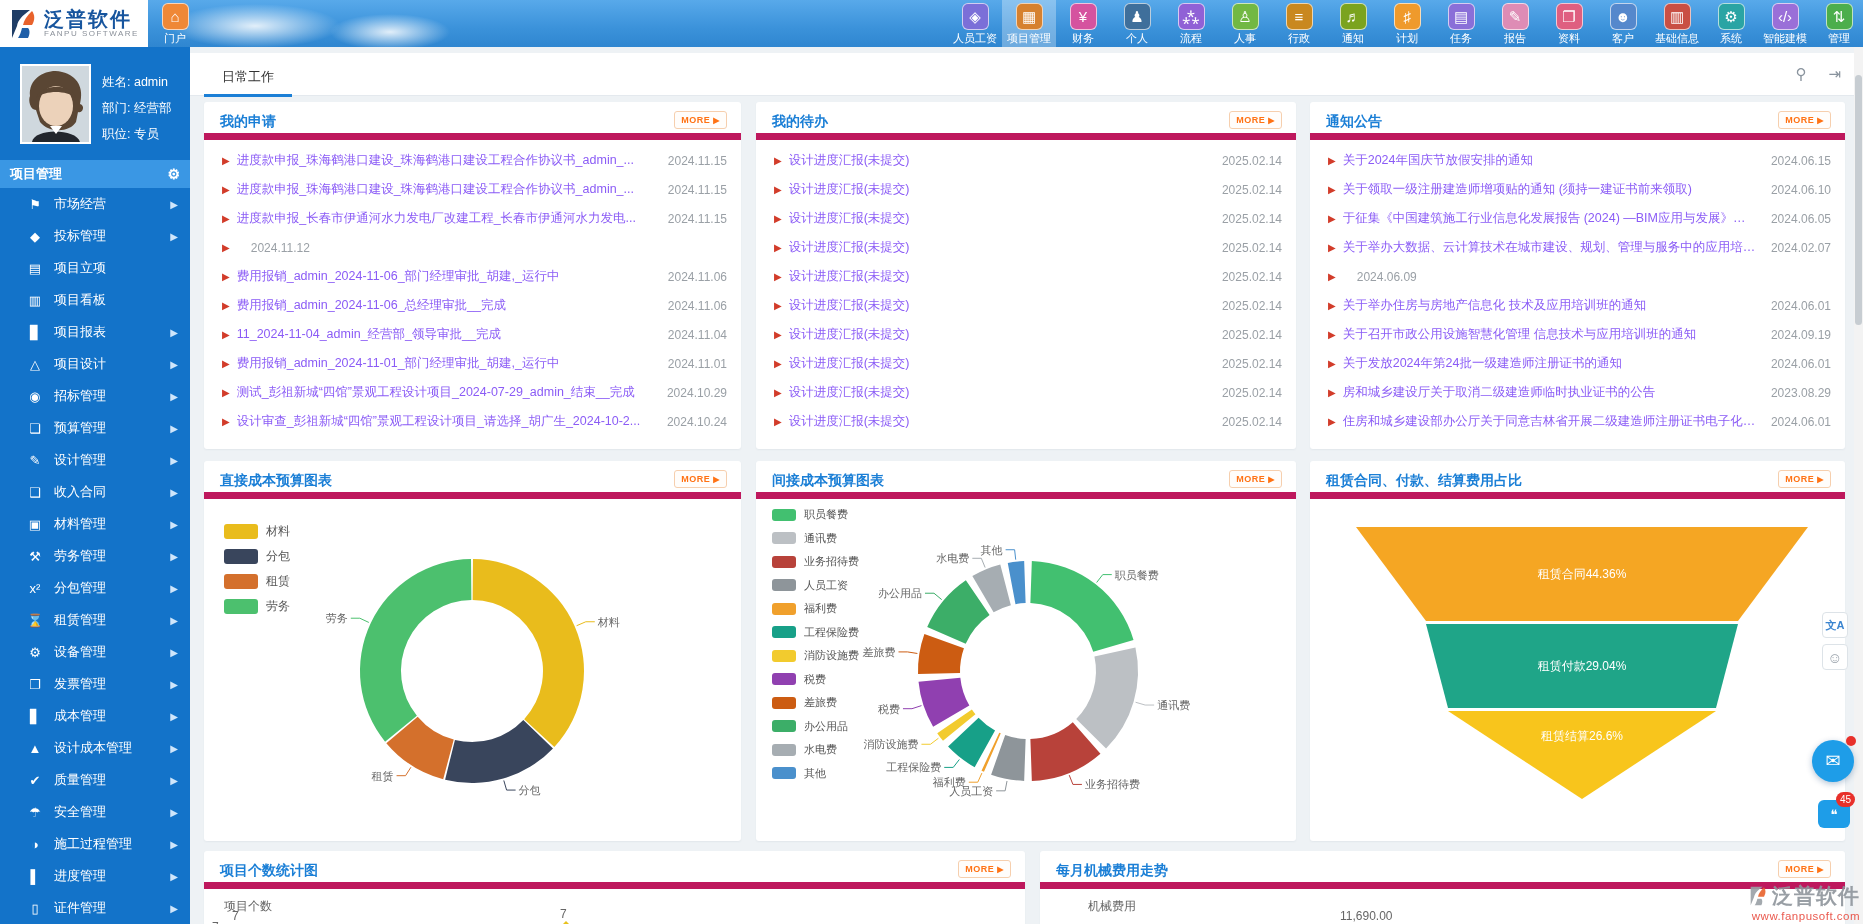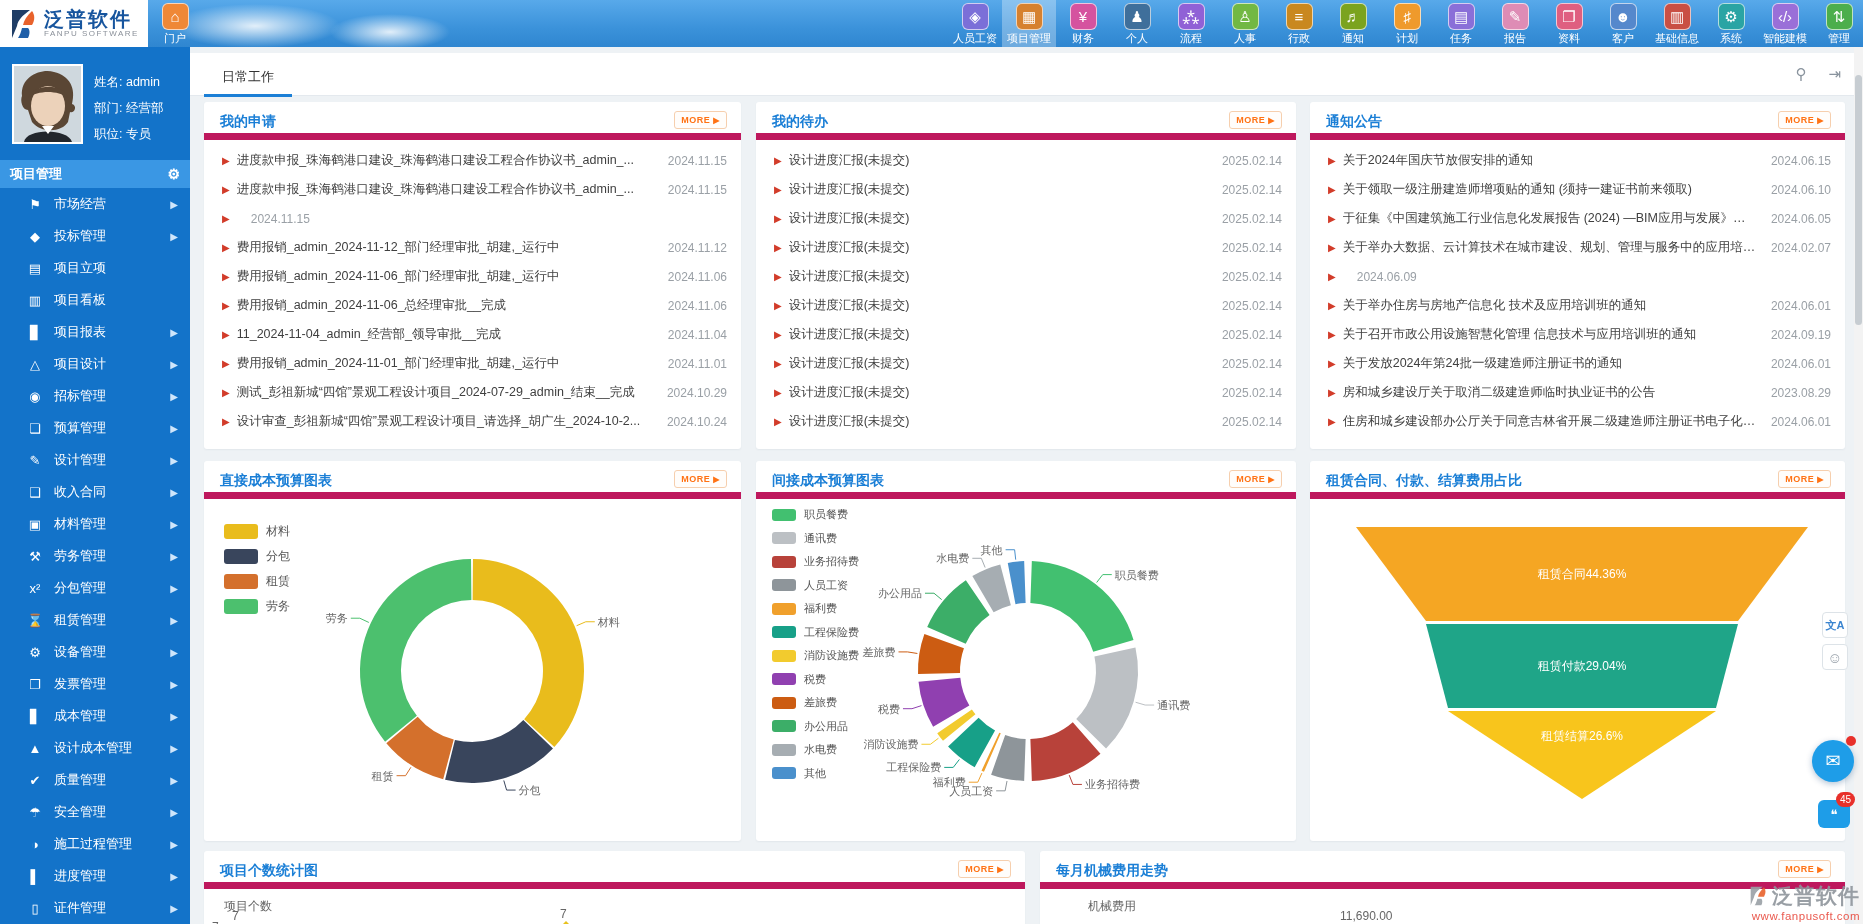--- a/index.html
+++ b/index.html
@@ -17,21 +17,21 @@
   .nav { position:absolute; left:148px; top:0; right:0; height:47px; display:flex; align-items:flex-start; }
   .nav-item { width:54px; flex:0 0 auto; height:47px; display:flex; flex-direction:column; align-items:center; padding-top:3px; cursor:pointer; }
   .nav-item.first { margin-right:746px; }
   .nav-item.active { background:rgba(255,255,255,.30); }
   .nav-tile { width:27px; height:27px; border-radius:6px; display:flex; align-items:center; justify-content:center;
     color:#fff; font-size:15px; line-height:1; border:1px solid rgba(255,255,255,.65); }
   .nav-label { font-size:11px; color:#ffffff; margin-top:1px; white-space:nowrap; }
 
   
   .sidebar { position:absolute; left:0; top:47px; width:190px; height:877px; background:#1373c9; overflow:hidden; }
-  .usercard { position:relative; height:113px; }
+  .usercard { position:relative; height:113px;margin-left:8px; }
   .avatar { position:absolute; left:12px; top:17px; width:71px; height:80px; border:2px solid #ffffff; background:#d8c6b2; overflow:hidden; }
   .user-lines { position:absolute; left:94px; top:22px; color:#ffffff; font-size:12.5px; line-height:26px; }
   .side-section { height:28px; background:#3a97e4; color:#fff; display:flex; align-items:center; padding:0 10px; font-size:13px; font-weight:bold; }
   .side-section .gear { margin-left:auto; font-size:14px; cursor:pointer; }
   .side-menu { list-style:none; }
   .side-item { height:32px; display:flex; align-items:center; color:#ffffff; font-size:13px; padding:0 12px 0 24px; cursor:pointer; }
   .side-item .s-icon { width:22px; font-size:13px; text-align:center; margin-right:8px; flex:0 0 auto; }
   .side-item .chev { margin-left:auto; font-size:10px; color:#cfe6fb; }
 
   
@@ -44,21 +44,21 @@
   .panel { position:absolute; background:#ffffff; border-radius:3px; box-shadow:0 1px 2px rgba(40,60,90,.06); overflow:hidden; }
   .p-head { position:relative; height:38px; border-bottom:7px solid #be185d; }
   .p-title { position:absolute; left:16px; top:11px; font-size:14px; font-weight:bold; color:#1b7fd6; }
   .more-btn { position:absolute; right:14px; top:9px; font-size:9px; font-weight:bold; color:#ff7214;
     border:1px solid #f6cfae; background:#fffdfb; border-radius:3px; padding:3px 6px; cursor:pointer; letter-spacing:.5px; }
   .more-btn .tri { font-size:8px; }
 
   .list { position:absolute; left:0; top:44px; right:0; }
   .list-row { height:29px; display:flex; align-items:center; padding:0 14px 0 18px; cursor:pointer; }
   .bullet { color:#d23c2a; font-size:10px; margin-right:7px; flex:0 0 auto; }
-  .row-text { font-size:12.5px; color:#404040; white-space:nowrap; overflow:hidden; text-overflow:ellipsis; flex:1 1 auto; }
+  .row-text { font-size:12.5px; color:#8b5cf6; white-space:nowrap; overflow:hidden; text-overflow:ellipsis; flex:1 1 auto; }
   .row-date { font-size:12px; color:#9aa0a6; margin-left:14px; flex:0 0 auto; }
 
   .legend { position:absolute; }
   .legend-item { display:flex; align-items:center; cursor:pointer; }
   .legend-swatch { border-radius:3px; margin-right:8px; flex:0 0 auto; }
   .legend-label { font-size:12px; color:#555; white-space:nowrap; }
   .donut-label { font-size:11px; fill:#666; }
   .funnel-label { font-size:12px; fill:#ffffff; }
 
   .mini-label { position:absolute; font-size:12px; color:#666; white-space:nowrap; }
@@ -336,25 +336,25 @@
             <span class="row-text">进度款申报_珠海鹤港口建设_珠海鹤港口建设工程合作协议书_admin_...</span>
             <span class="row-date">2024.11.15</span>
           </div>
           <div class="list-row">
             <span class="bullet">▶</span>
             <span class="row-text">进度款申报_珠海鹤港口建设_珠海鹤港口建设工程合作协议书_admin_...</span>
             <span class="row-date">2024.11.15</span>
           </div>
           <div class="list-row">
             <span class="bullet">▶</span>
+            <span class="row-text">进度款申报_长春市伊通河水力发电厂改建工程_长春市伊通河水力发电...</span>
             <span class="row-date">2024.11.15</span>
           </div>
           <div class="list-row">
             <span class="bullet">▶</span>
-            <span class="row-text">费用报销_admin_2024-11-12_部门经理审批_胡建,_运行中</span>
             <span class="row-date">2024.11.12</span>
           </div>
           <div class="list-row">
             <span class="bullet">▶</span>
             <span class="row-text">费用报销_admin_2024-11-06_部门经理审批_胡建,_运行中</span>
             <span class="row-date">2024.11.06</span>
           </div>
           <div class="list-row">
             <span class="bullet">▶</span>
             <span class="row-text">费用报销_admin_2024-11-06_总经理审批__完成</span>

